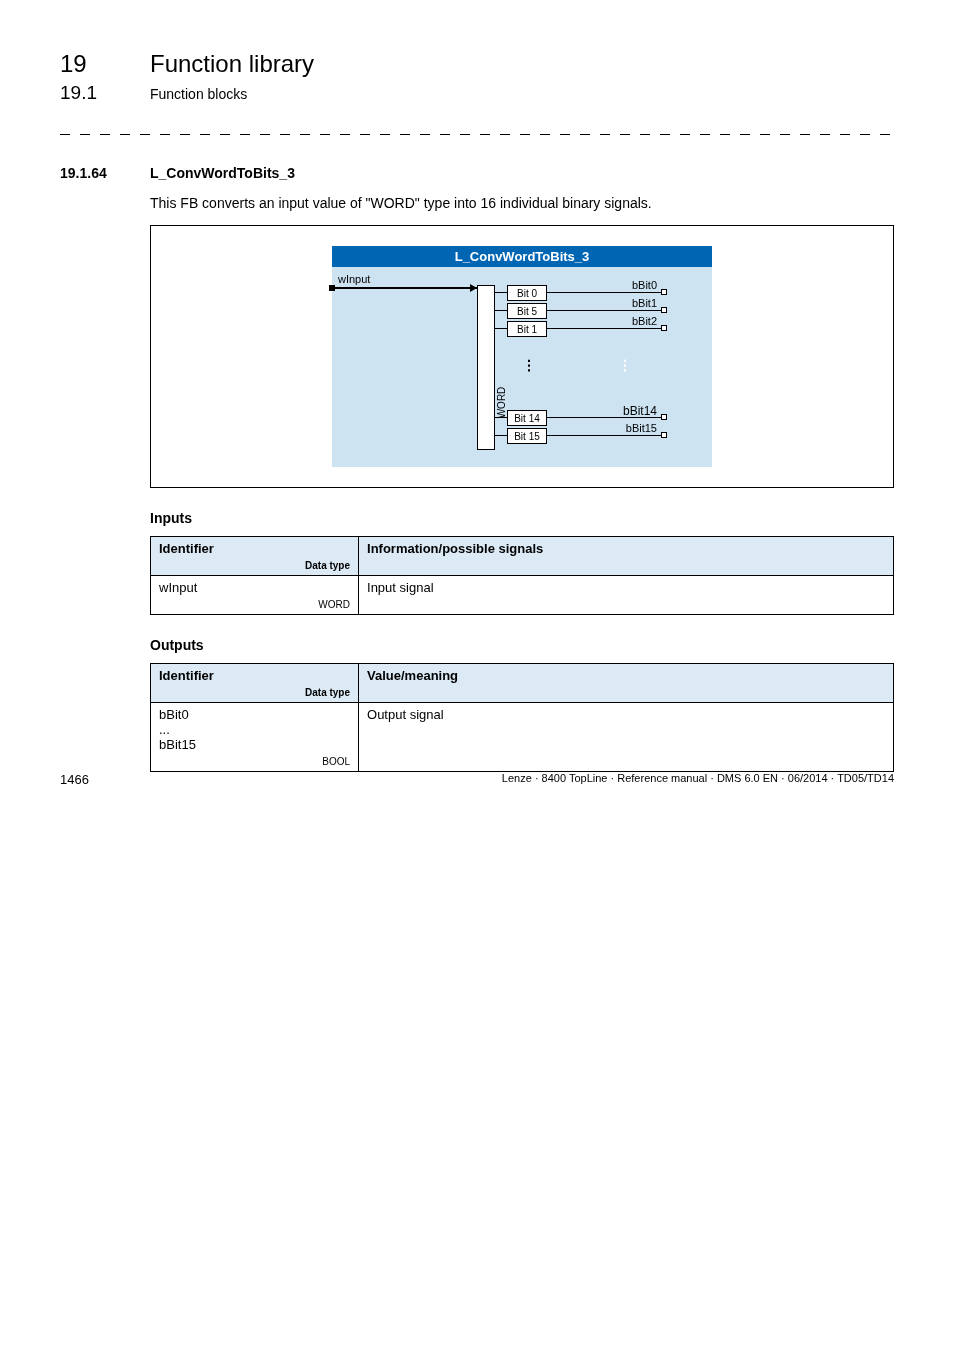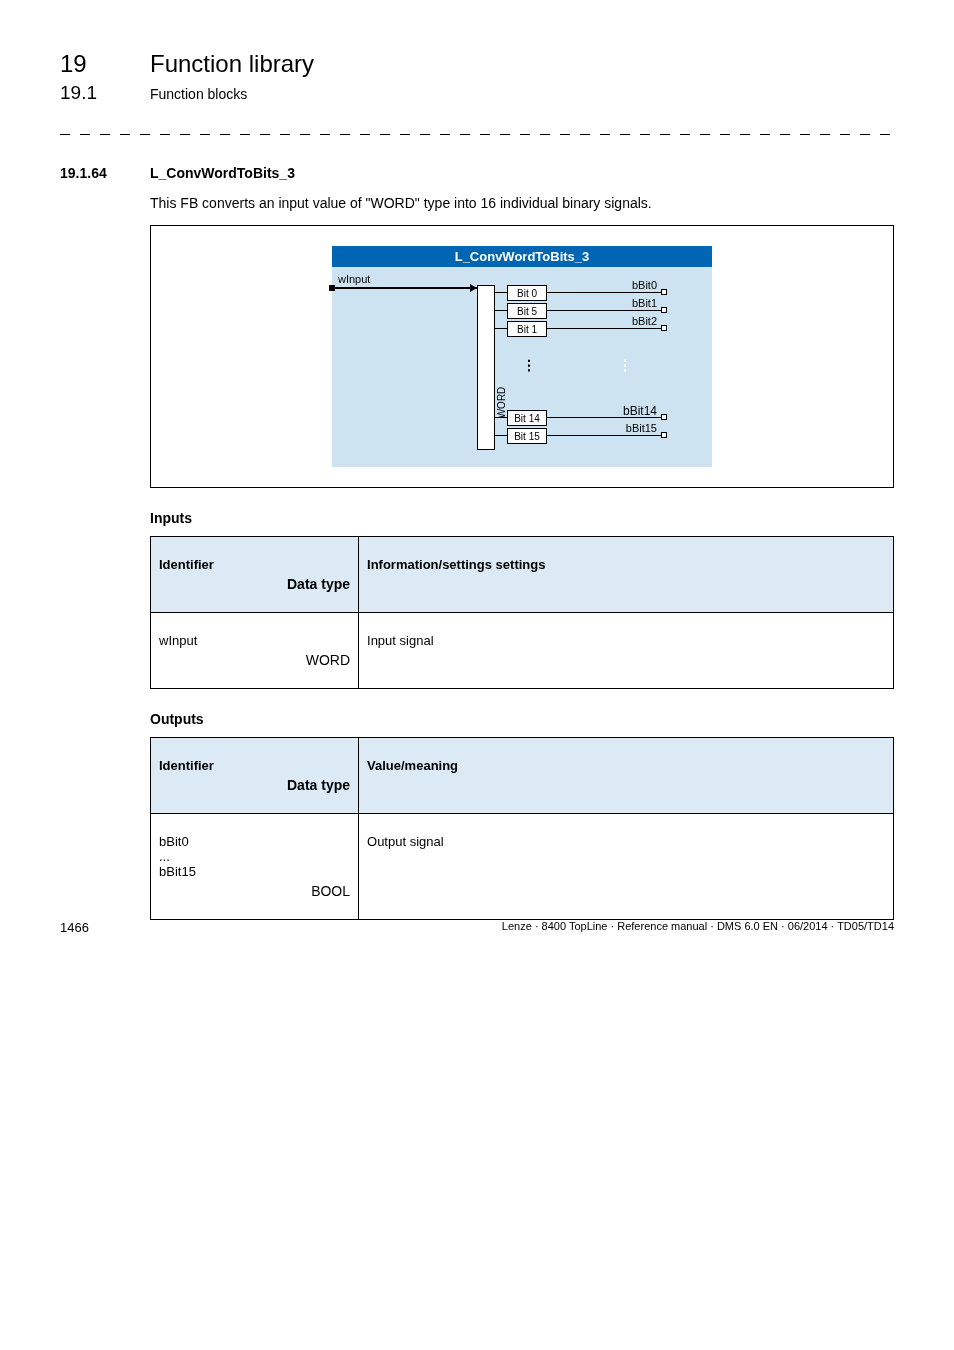--- a/index.html
+++ b/index.html
@@ -139,35 +139,35 @@
     margin-top:22px;
     margin-bottom:10px;
   }
   table.io {
     border-collapse: collapse;
     width: 100%;
     font-size:13px;
   }
   table.io th, table.io td {
     border:1px solid #000;
-    padding:20px 8px;
+    padding:4px 8px;
     text-align:left;
     vertical-align:top;
   }
   table.io th {
     background:#dbeaf5;
     font-weight:bold;
   }
   table.io th:first-child {
     width:28%;
   }
   .dtype-wrap {
     display:flex;
     justify-content:flex-end;
-    font-size:14px;
+    font-size:10px;
     margin-top:4px;
   }
   .cell-stack {
     display:flex;
     flex-direction:column;
   }
   .footer {
     display:flex;
     justify-content:space-between;
     font-size:11px;
@@ -260,21 +260,21 @@
     <div class="subhead">Inputs</div>
     <table class="io">
       <tbody>
           <tr>
         <th>
           <div class="cell-stack">
             <span>Identifier</span>
             <span class="dtype-wrap">Data type</span>
           </div>
         </th>
-        <th>Information/settings settings</th>
+        <th>Information/possible signals</th>
       </tr>
       <tr>
         <td>
           <div class="cell-stack">
             <span>wInput</span>
             <span class="dtype-wrap">WORD</span>
           </div>
         </td>
         <td>Input signal</td>
       </tr>

